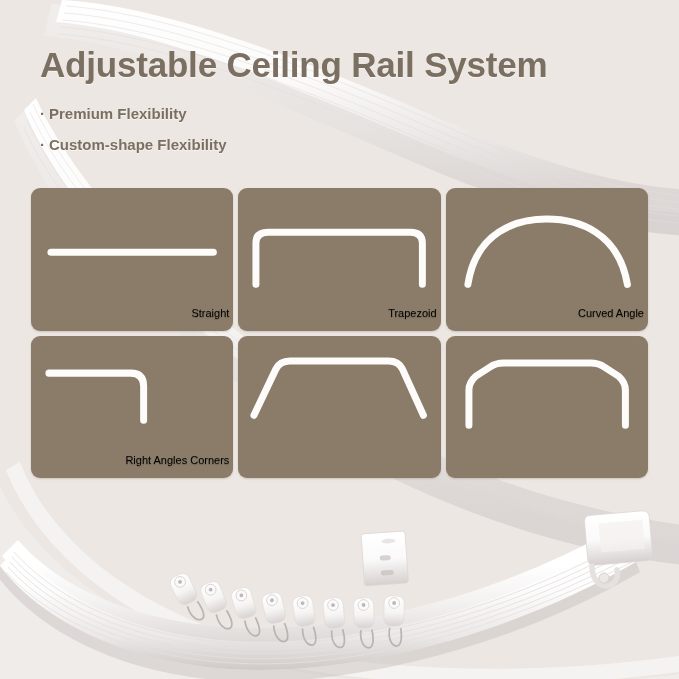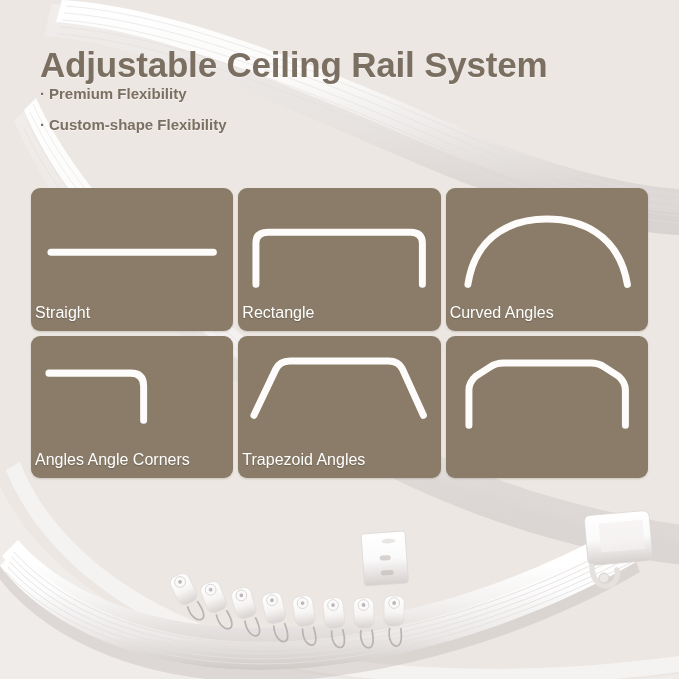--- a/index.html
+++ b/index.html
@@ -18,21 +18,21 @@
 
   
   .headline{
     position:absolute;left:40px;top:47px;z-index:3;
   }
   .title{
     font-size:35px;font-weight:bold;color:#7b6f62;
     letter-spacing:-0.2px;white-space:nowrap;line-height:1;
     text-shadow:0 1px 0 rgba(255,255,255,.55);
   }
-  .bullets{margin-top:4px;}
+  .bullets{margin-top:24px;}
   .bullet{
     font-size:15px;font-weight:bold;color:#7b6f62;
     white-space:nowrap;line-height:1;margin-bottom:16px;
     text-shadow:0 1px 0 rgba(255,255,255,.5);
   }
   .bullet .dot{margin-right:4px;}
 
   
   .grid{
     position:absolute;left:31px;top:188px;width:617px;height:290px;
@@ -44,21 +44,21 @@
   .card{
     position:relative;background:#8a7c69;border-radius:9px;
     overflow:hidden;
     box-shadow:0 1px 2px rgba(120,105,88,.25);
   }
   .card .shape{
     position:absolute;left:0;top:0;width:100%;height:100%;
   }
   .card .label{
     position:absolute;left:0;right:0;bottom:9px;
-    text-align:left;color:#ffffff;font-size:16px;line-height:18px;
+    text-align:right;color:#000000;font-size:11px;line-height:18px;
     text-shadow:0 1px 1px rgba(60,48,36,.35);
     padding:0 4px;
   }
   .card .label .sub{display:block;}
 </style>
 </head>
 <body>
 
 <div id="stage">
 
@@ -144,48 +144,47 @@
       <div class="label">
         <span>Straight</span>
       </div>
     </div>
 
     <div class="card">
       <svg class="shape" viewBox="0 0 203 142" preserveAspectRatio="none">
         <path d="M18,96 L18,55 Q18,44 30,44 L173,44 Q185,44 185,55 L185,96" fill="none" stroke="#fdfcfa" stroke-width="7" stroke-linecap="round" stroke-linejoin="round"></path>
       </svg>
       <div class="label">
-        <span>Rectangle</span>
+        <span>Trapezoid</span>
       </div>
     </div>
 
     <div class="card">
       <svg class="shape" viewBox="0 0 203 142" preserveAspectRatio="none">
         <path d="M22,96 C30,44 70,31 101,31 C133,31 173,44 182,96" fill="none" stroke="#fdfcfa" stroke-width="7" stroke-linecap="round"></path>
       </svg>
       <div class="label">
-        <span>Curved Angles</span>
+        <span>Curved Angle</span>
       </div>
     </div>
 
     <div class="card">
       <svg class="shape" viewBox="0 0 203 142" preserveAspectRatio="none">
         <path d="M18,37 L100,37 Q113,37 113,50 L113,84" fill="none" stroke="#fdfcfa" stroke-width="7" stroke-linecap="round" stroke-linejoin="round"></path>
       </svg>
       <div class="label">
-        <span>Angles Angle Corners</span>
+        <span>Right Angles Corners</span>
       </div>
     </div>
 
     <div class="card">
       <svg class="shape" viewBox="0 0 203 142" preserveAspectRatio="none">
         <path d="M16,79 L38,33 Q42,25 52,25 L151,25 Q161,25 165,33 L186,79" fill="none" stroke="#fdfcfa" stroke-width="7" stroke-linecap="round" stroke-linejoin="round"></path>
       </svg>
       <div class="label">
-        <span>Trapezoid Angles</span>
       </div>
     </div>
 
     <div class="card">
       <svg class="shape" viewBox="0 0 203 142" preserveAspectRatio="none">
         <path d="M23,89 L23,54 Q23,46 30,40 L44,31 Q50,27 58,27 L145,27 Q153,27 159,31 L173,40 Q180,46 180,54 L180,89" fill="none" stroke="#fdfcfa" stroke-width="7" stroke-linecap="round" stroke-linejoin="round"></path>
       </svg>
     </div>
   </div>
 

